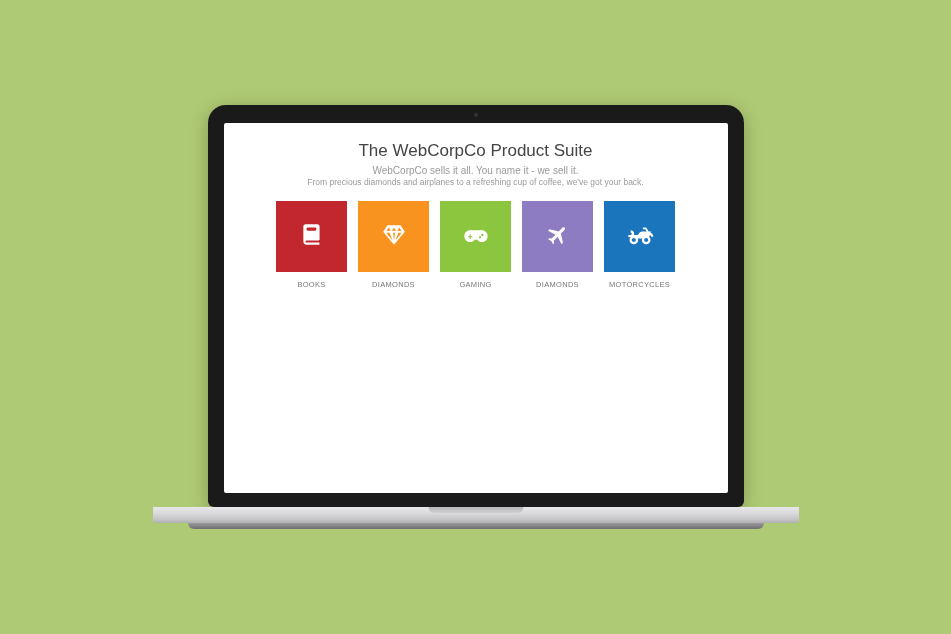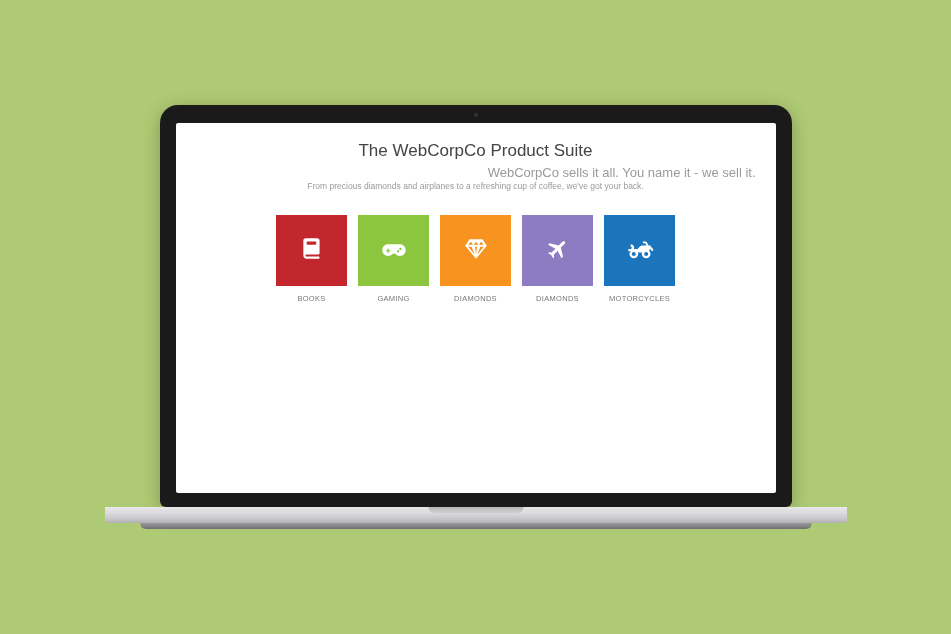--- a/index.html
+++ b/index.html
@@ -8,21 +8,21 @@
       height: 634px;
       background-color: #afca74;
       font-family: Arial, Helvetica, sans-serif;
       display: flex;
       align-items: center;
       justify-content: center;
       overflow: hidden;
     }
     .laptop {
       position: relative;
-      width: 632px;
+      width: 536px;
     }
     .laptop-lid {
       background: #1a1a1a;
       border-radius: 18px 18px 6px 6px;
       padding: 18px 16px 14px 16px;
       box-shadow: 0 4px 18px rgba(0,0,0,0.25);
       position: relative;
     }
     .laptop-camera {
       position: absolute;
@@ -73,29 +73,28 @@
       padding: 18px 20px;
       text-align: center;
     }
     .page-title {
       font-size: 17px;
       font-weight: 400;
       color: #444;
       margin-bottom: 4px;
     }
     .subtitle1 {
-      font-size: 13px;
+      font-size: 10px;
       color: #9a9a9a;
       margin-bottom: 1px;
-      text-align: right;
     }
     .subtitle2 {
       font-size: 8.5px;
       color: #9a9a9a;
-      margin-bottom: 24px;
+      margin-bottom: 14px;
     }
     .tiles {
       display: flex;
       justify-content: center;
       gap: 11px;
     }
     .tile-item {
       display: flex;
       flex-direction: column;
       align-items: center;
@@ -143,39 +142,39 @@
                 <svg width="26" height="26" viewBox="0 0 24 24">
                     <path d="M6 2c-1.1 0-2 .9-2 2v14c0 1.7 1.3 3 3 3h11c.6 0 1-.4 1-1s-.4-1-1-1H7c-.6 0-1-.4-1-1v0c0-.6.4-1 1-1h11c.6 0 1-.4 1-1V4c0-1.1-.9-2-2-2H6zm2 3h7c.6 0 1 .4 1 1v1c0 .6-.4 1-1 1H8c-.6 0-1-.4-1-1V6c0-.6.4-1 1-1z"></path>
                   </svg>
               </span>
             </div>
             <div class="tile-label">BOOKS</div>
           </div>
 
 
           <div class="tile-item">
+            <div class="tile tile-diamonds">
+              <span>
+                <svg width="26" height="26" viewBox="0 0 24 24">
+                    <path d="M6 3h12l4 6-10 12L2 9l4-6zm1.2 2L5 8.2 9.1 8 7.2 5zm9.6 0L14.9 8l4.1.2L16.8 5zM12 5.3L9.8 8h4.4L12 5.3zM4.8 10l5.8 7-2.7-7H4.8zm6.3 0l.9 7 .9-7h-1.8zm4.9 0l-2.7 7 5.8-7h-3.1z"></path>
+                  </svg>
+              </span>
+            </div>
+            <div class="tile-label">DIAMONDS</div>
+          </div>
+
+          <div class="tile-item">
             <div class="tile tile-gaming">
               <span>
                 <svg width="28" height="28" viewBox="0 0 24 24">
                     <path d="M17 8H7c-2.8 0-5 2.2-5 5s2.2 5 5 5c1.6 0 3-.8 3.9-2h2.2c.9 1.2 2.3 2 3.9 2 2.8 0 5-2.2 5-5s-2.2-5-5-5zM9 14H7.5v1.5h-1V14H5v-1h1.5v-1.5h1V13H9v1zm6.5 1c-.6 0-1-.4-1-1s.4-1 1-1 1 .4 1 1-.4 1-1 1zm2-2c-.6 0-1-.4-1-1s.4-1 1-1 1 .4 1 1-.4 1-1 1z"></path>
                   </svg>
               </span>
             </div>
             <div class="tile-label">GAMING</div>
-          </div>
-
-          <div class="tile-item">
-            <div class="tile tile-diamonds">
-              <span>
-                <svg width="26" height="26" viewBox="0 0 24 24">
-                    <path d="M6 3h12l4 6-10 12L2 9l4-6zm1.2 2L5 8.2 9.1 8 7.2 5zm9.6 0L14.9 8l4.1.2L16.8 5zM12 5.3L9.8 8h4.4L12 5.3zM4.8 10l5.8 7-2.7-7H4.8zm6.3 0l.9 7 .9-7h-1.8zm4.9 0l-2.7 7 5.8-7h-3.1z"></path>
-                  </svg>
-              </span>
-            </div>
-            <div class="tile-label">DIAMONDS</div>
           </div>
 
           <div class="tile-item">
             <div class="tile tile-airplanes">
               <span>
                 <svg width="24" height="24" viewBox="0 0 24 24">
                     <path d="M21 16v-2l-8-5V3.5C13 2.7 12.3 2 11.5 2S10 2.7 10 3.5V9l-8 5v2l8-2.5V19l-2 1.5V22l3.5-1 3.5 1v-1.5L13 19v-5.5l8 2.5z" transform="rotate(45 12 12)"></path>
                   </svg>
               </span>
             </div>

